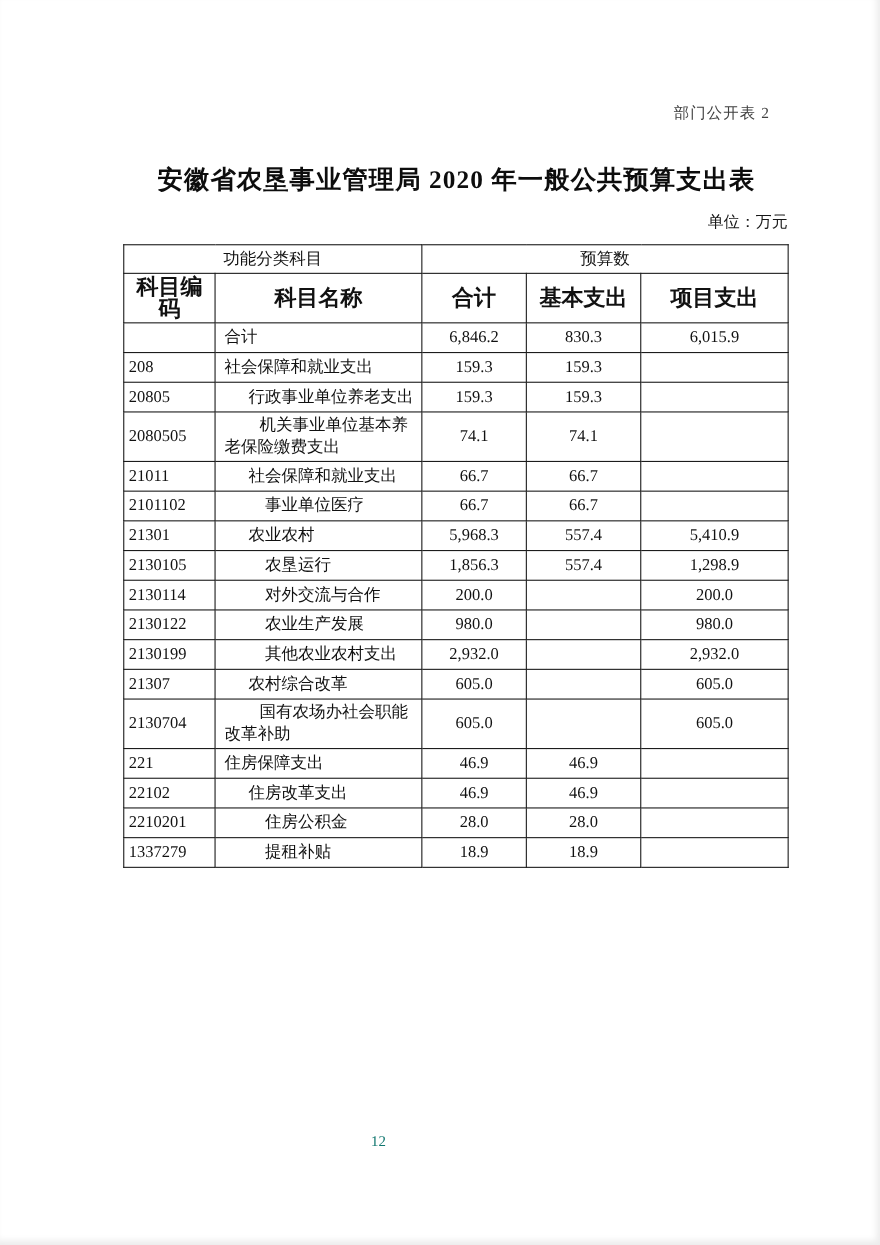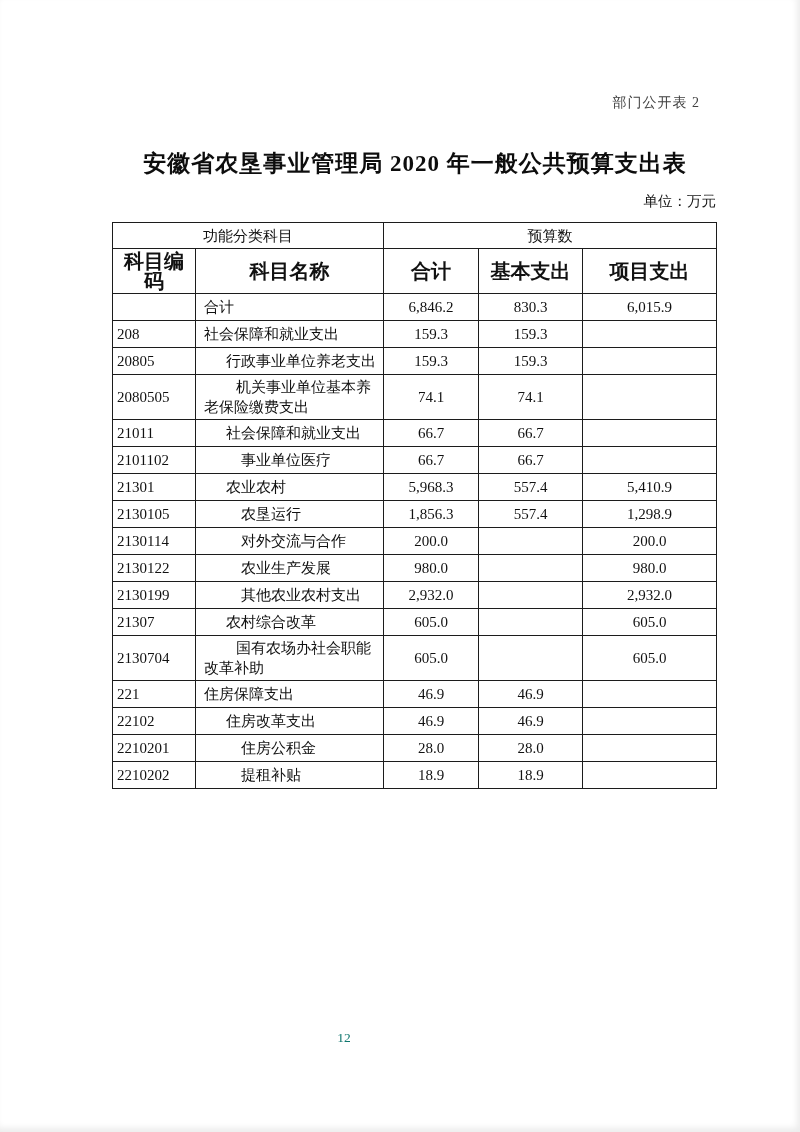--- a/index.html
+++ b/index.html
@@ -231,21 +231,21 @@
     <td class="c-num"></td>
   </tr>
         <tr>
     <td class="c-code">2210201</td>
     <td class="c-name indent-2">住房公积金</td>
     <td class="c-num">28.0</td>
     <td class="c-num">28.0</td>
     <td class="c-num"></td>
   </tr>
         <tr>
-    <td class="c-code">2210202</td>
+    <td class="c-code">1337279</td>
     <td class="c-name indent-2">提租补贴</td>
     <td class="c-num">18.9</td>
     <td class="c-num">18.9</td>
     <td class="c-num"></td>
   </tr>
       </tbody>
   </table>
 
   <div class="page-number">12</div>
 

